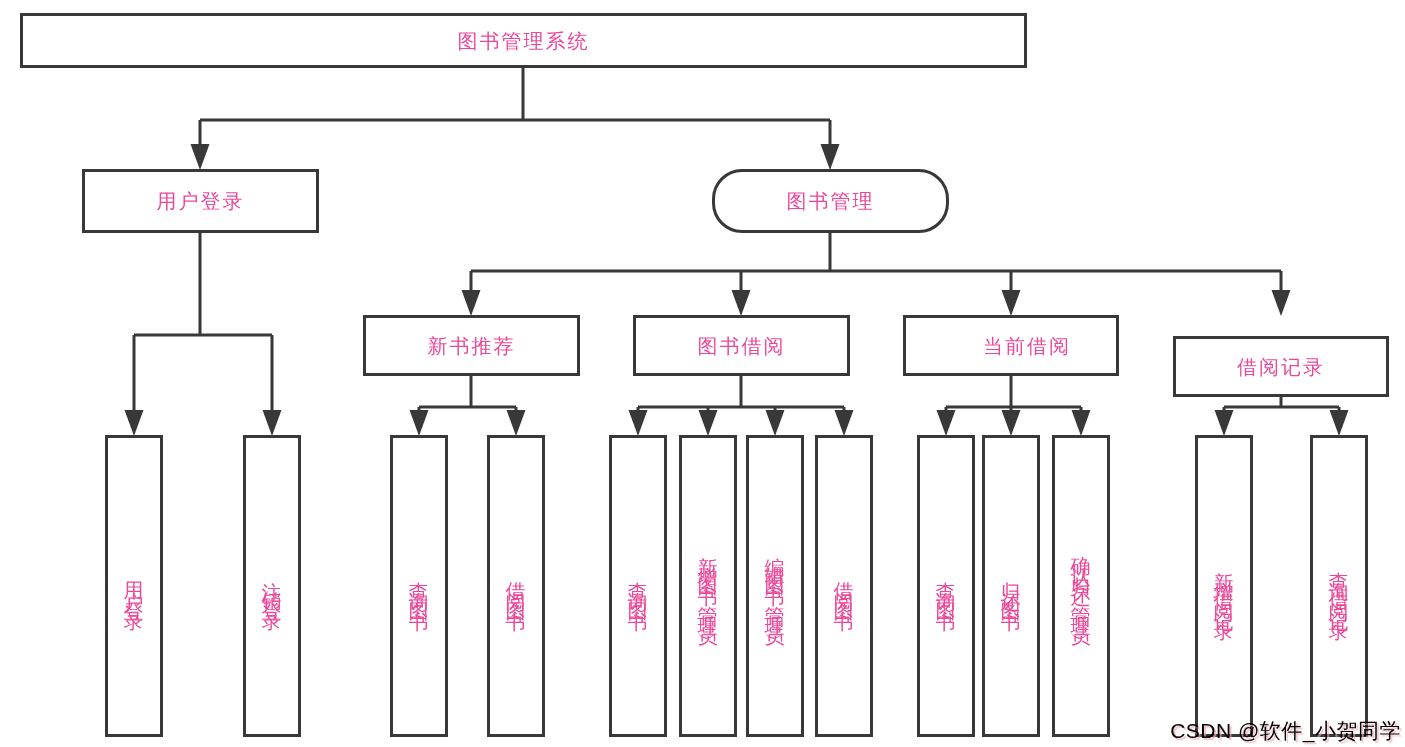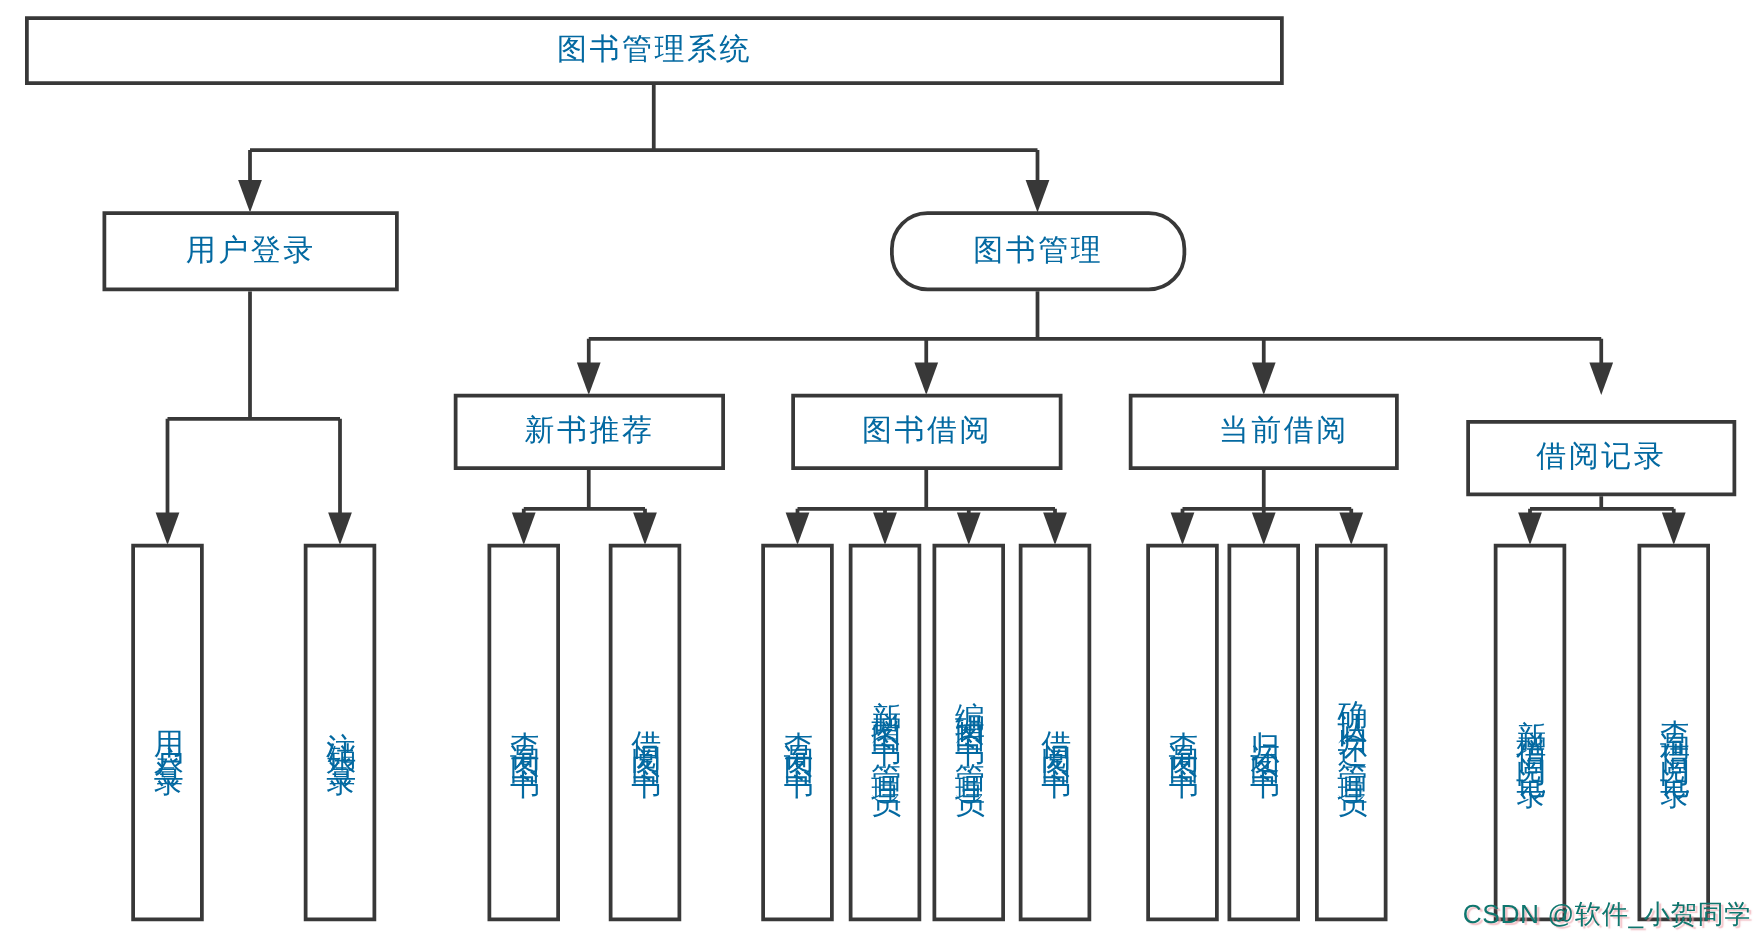--- a/index.html
+++ b/index.html
@@ -18,42 +18,42 @@
     z-index: 1;
   }
   .node {
     position: absolute;
     box-sizing: border-box;
     border: 3px solid #383838;
     background: #ffffff;
     display: flex;
     align-items: center;
     justify-content: center;
-    color: #0369a1;
-    font-size: 24px;
+    color: #ec4899;
+    font-size: 20px;
     letter-spacing: 2px;
     z-index: 2;
     line-height: 1.2;
     white-space: nowrap;
   }
   .node.v span {
     writing-mode: vertical-rl;
     text-orientation: mixed;
     letter-spacing: 10px;
     line-height: 1;
     white-space: nowrap;
   }
   .watermark {
     position: absolute;
     right: 4px;
     bottom: 2px;
     z-index: 5;
     font-size: 21px;
     letter-spacing: 0.5px;
-    color: #0f766e;
+    color: #000000;
     text-shadow: 2px 2px 1px rgba(238, 168, 176, 0.75);
     white-space: nowrap;
   }
 </style>
 </head>
 <body>
 
 <div class="canvas">
 
   <svg class="connectors" viewBox="0 0 1405 747" xmlns="http://www.w3.org/2000/svg">

